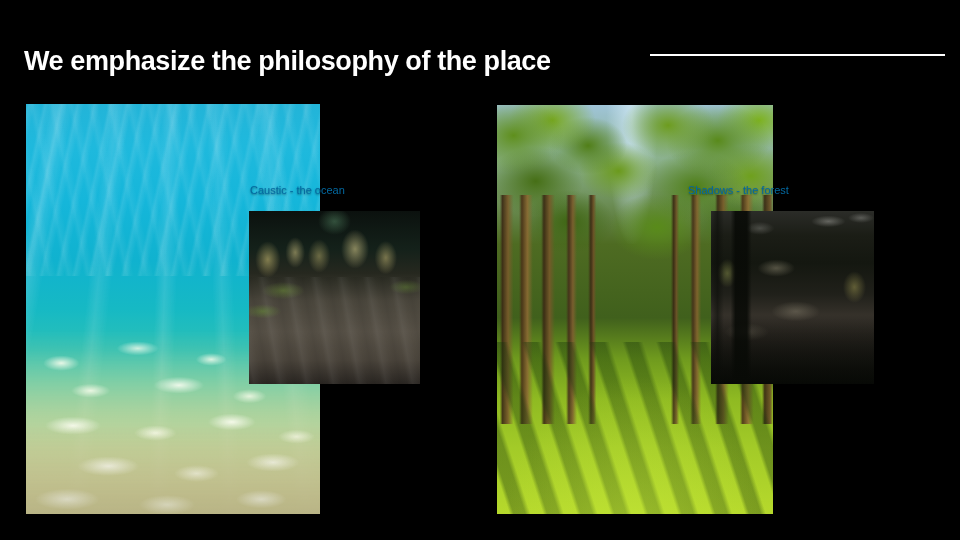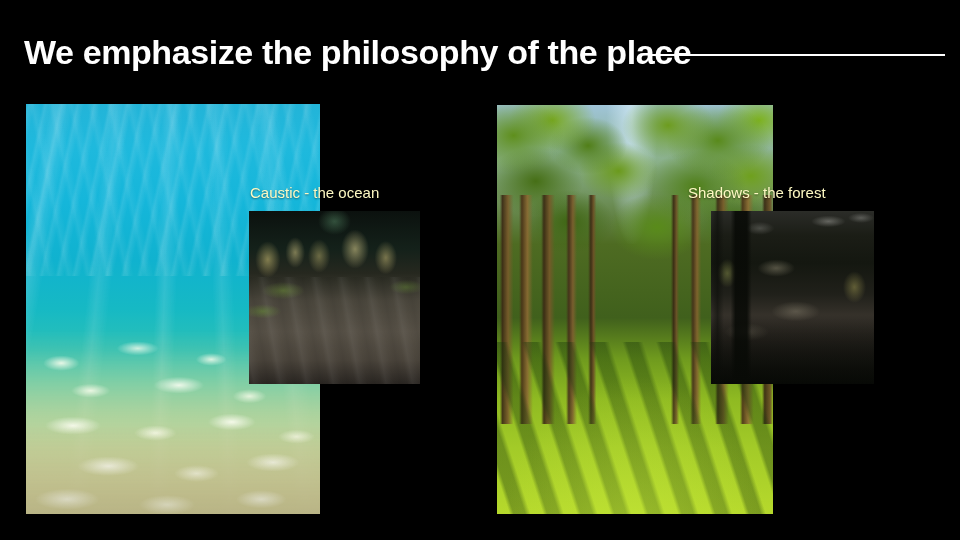--- a/index.html
+++ b/index.html
@@ -14,22 +14,22 @@
     height: 540px;
     background: #000000;
     overflow: hidden;
     font-family: "Liberation Sans", sans-serif;
   }
 
   
   #slide-title {
     position: absolute;
     left: 24px;
-    top: 33px;
-    font-size: 34px;
+    top: 46px;
+    font-size: 27px;
     font-weight: bold;
     letter-spacing: -0.4px;
     color: #ffffff;
     white-space: nowrap;
   }
   #title-rule {
     position: absolute;
     left: 650px;
     top: 54px;
     width: 295px;
@@ -304,22 +304,22 @@
     inset: 0;
     background:
       linear-gradient(90deg, rgba(0,0,0,0) 12%, rgba(8,10,6,.88) 15%, rgba(8,10,6,.88) 22%, rgba(0,0,0,0) 25%),
       linear-gradient(90deg, rgba(0,0,0,0) 0%,  rgba(10,12,8,.55) 4%,  rgba(0,0,0,0) 8%),
       linear-gradient(to bottom, rgba(0,0,0,0) 62%, rgba(5,7,4,.70) 100%);
   }
 
   
   .caption {
     position: absolute;
-    font-size: 15px;
-    color: #fef9c3;
+    font-size: 11px;
+    color: #0369a1;
     white-space: nowrap;
     text-shadow: 0 1px 2px rgba(0,0,0,.45);
   }
   #caption-ocean  { left: 250px; top: 184px; }
   #caption-forest { left: 688px; top: 184px; }
 </style>
 </head>
 <body>
 
 <div id="slide">

